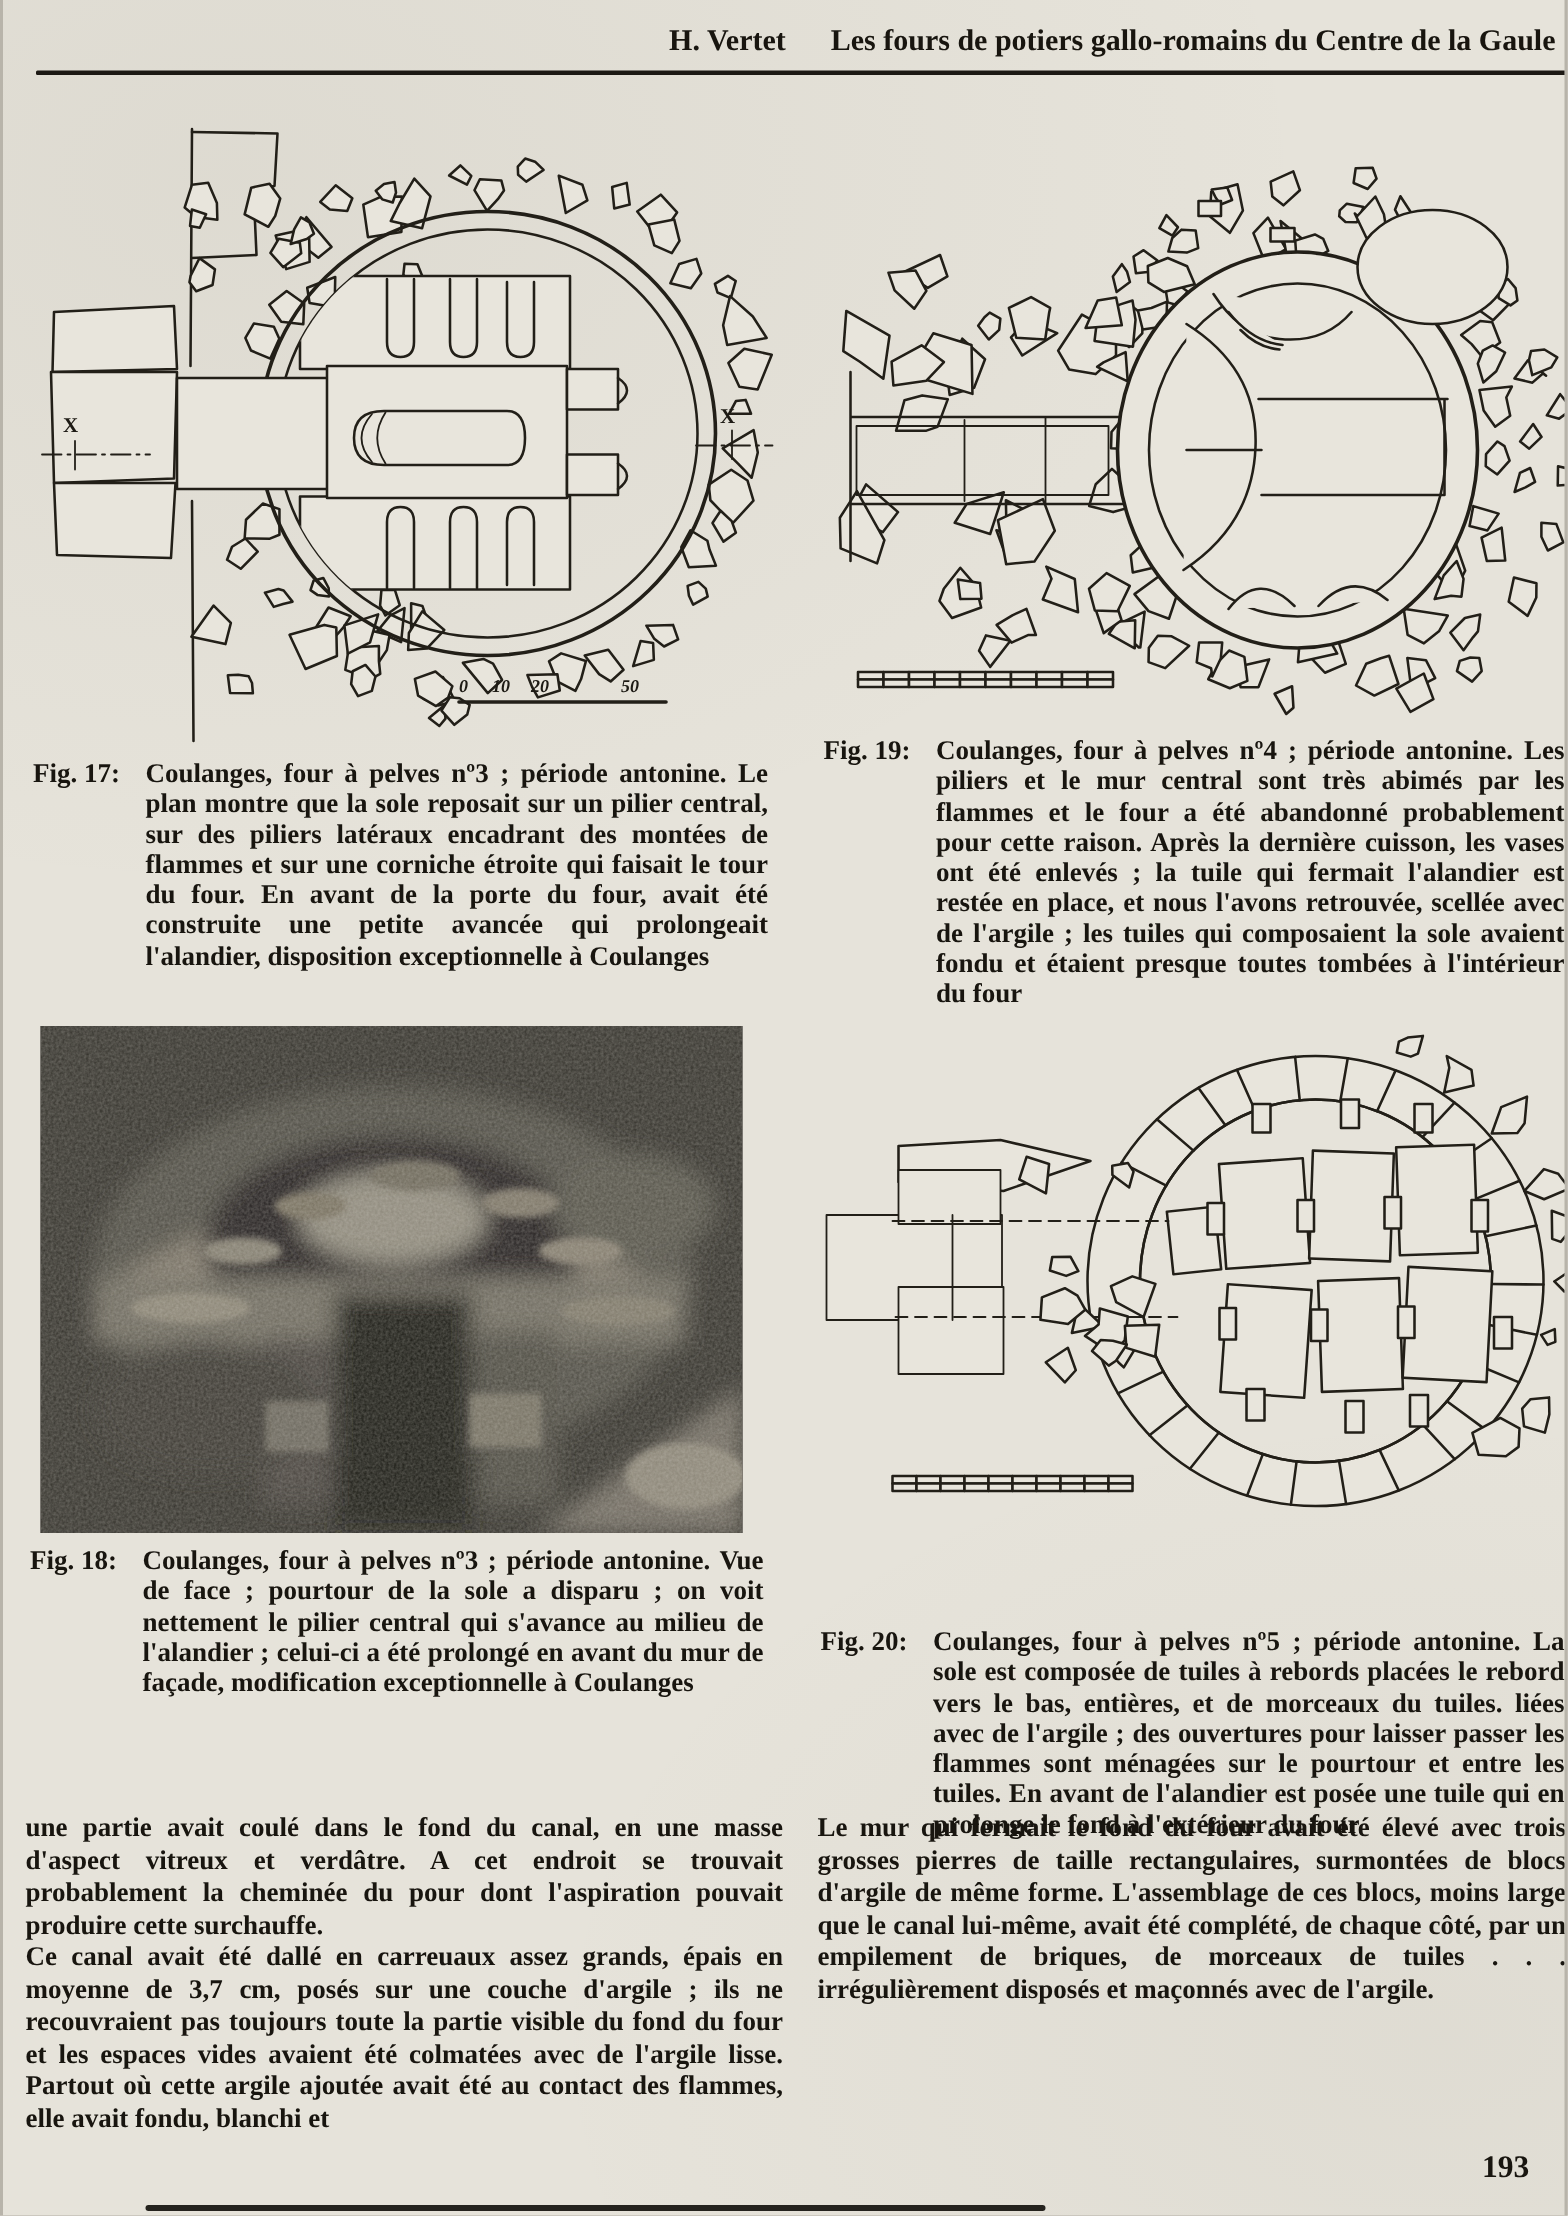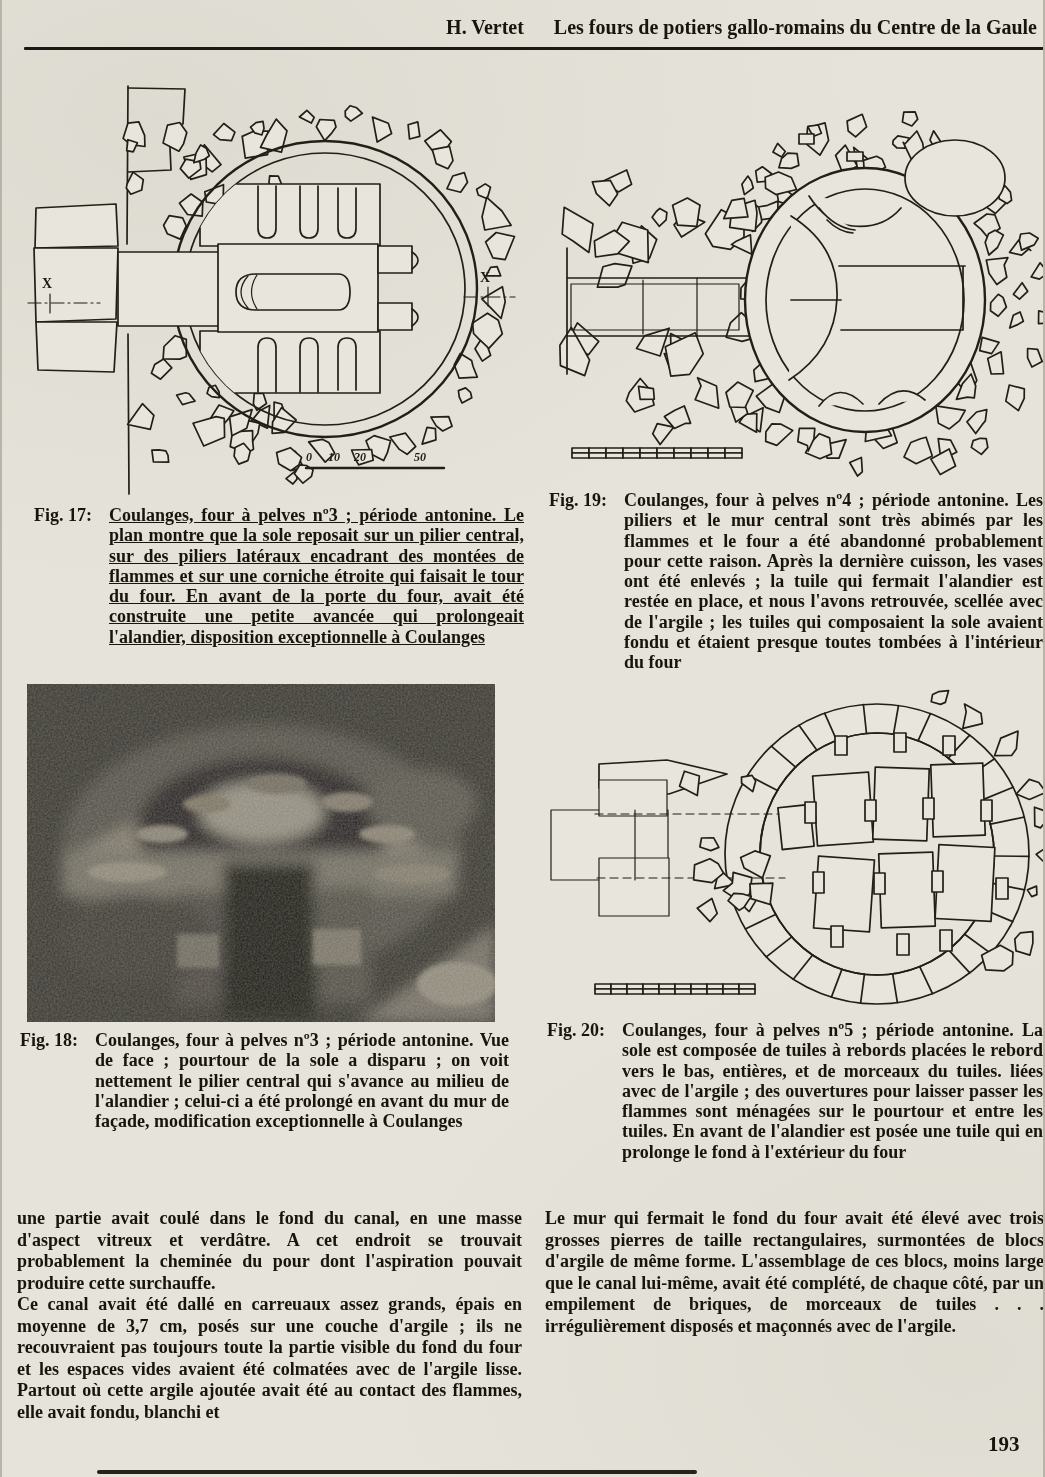--- a/index.html
+++ b/index.html
@@ -485,36 +485,36 @@
         <rect x="96" y="301" width="16" height="5" fill="none" stroke="#17140f" stroke-width="1"></rect>
         <rect x="112" y="301" width="16" height="5" fill="#17140f" stroke="#17140f" stroke-width="1"></rect>
         <rect x="128" y="301" width="16" height="5" fill="none" stroke="#17140f" stroke-width="1"></rect>
         <rect x="144" y="301" width="16" height="5" fill="#17140f" stroke="#17140f" stroke-width="1"></rect>
         <rect x="160" y="301" width="16" height="5" fill="none" stroke="#17140f" stroke-width="1"></rect>
         <rect x="176" y="301" width="16" height="5" fill="#17140f" stroke="#17140f" stroke-width="1"></rect>
         <rect x="192" y="301" width="16" height="5" fill="none" stroke="#17140f" stroke-width="1"></rect>
       </g>
   </svg>
 
-  <div class="abs caption" style="left:32px;top:505px;width:490px;text-decoration:underline;">
+  <div class="abs caption" style="left:20px;top:505px;width:490px;">
     <span class="flabel">Fig. 17:</span>
     <span class="ftext">Coulanges, four à pelves nº3 ; période antonine. Le plan montre que la sole reposait sur un pilier central, sur des piliers latéraux encadrant des montées de flammes et sur une corniche étroite qui faisait le tour du four. En avant de la porte du four, avait été construite une petite avancée qui prolongeait l'alandier, disposition exceptionnelle à Coulanges</span>
   </div>
 
   <div class="abs caption" style="left:547px;top:490px;width:494px;">
     <span class="flabel">Fig. 19:</span>
     <span class="ftext">Coulanges, four à pelves nº4 ; période antonine. Les piliers et le mur central sont très abimés par les flammes et le four a été abandonné probablement pour cette raison. Après la dernière cuisson, les vases ont été enlevés ; la tuile qui fermait l'alandier est restée en place, et nous l'avons retrouvée, scellée avec de l'argile ; les tuiles qui composaient la sole avaient fondu et étaient presque toutes tombées à l'intérieur du four</span>
   </div>
 
   <div class="abs caption" style="left:18px;top:1030px;width:489px;">
     <span class="flabel">Fig. 18:</span>
     <span class="ftext">Coulanges, four à pelves nº3 ; période antonine. Vue de face ; pourtour de la sole a disparu ; on voit nettement le pilier central qui s'avance au milieu de l'alandier ; celui-ci a été prolongé en avant du mur de façade, modification exceptionnelle à Coulanges</span>
   </div>
 
-  <div class="abs caption" style="left:545px;top:1020px;width:496px;">
+  <div class="abs caption" style="left:545px;top:1084px;width:496px;">
     <span class="flabel">Fig. 20:</span>
     <span class="ftext">Coulanges, four à pelves nº5 ; période antonine. La sole est composée de tuiles à rebords placées le rebord vers le bas, entières, et de morceaux du tuiles. liées avec de l'argile ; des ouvertures pour laisser passer les flammes sont ménagées sur le pourtour et entre les tuiles. En avant de l'alandier est posée une tuile qui en prolonge le fond à l'extérieur du four</span>
   </div>
 
   <div class="abs bodycol" style="left:15px;top:1208px;width:505px;">
     <p>une partie avait coulé dans le fond du canal, en une masse d'aspect vitreux et verdâtre. A cet endroit se trouvait probablement la cheminée du pour dont l'aspiration pouvait produire cette surchauffe.</p>
     <p>Ce canal avait été dallé en carreuaux assez grands, épais en moyenne de 3,7 cm, posés sur une couche d'argile ; ils ne recouvraient pas toujours toute la partie visible du fond du four et les espaces vides avaient été colmatées avec de l'argile lisse. Partout où cette argile ajoutée avait été au contact des flammes, elle avait fondu, blanchi et</p>
   </div>
   <div class="abs bodycol" style="left:543px;top:1208px;width:499px;">
     <p>Le mur qui fermait le fond du four avait été élevé avec trois grosses pierres de taille rectangulaires, surmontées de blocs d'argile de même forme. L'assemblage de ces blocs, moins large que le canal lui-même, avait été complété, de chaque côté, par un empilement de briques, de morceaux de tuiles . . . irrégulièrement disposés et maçonnés avec de l'argile.</p>

